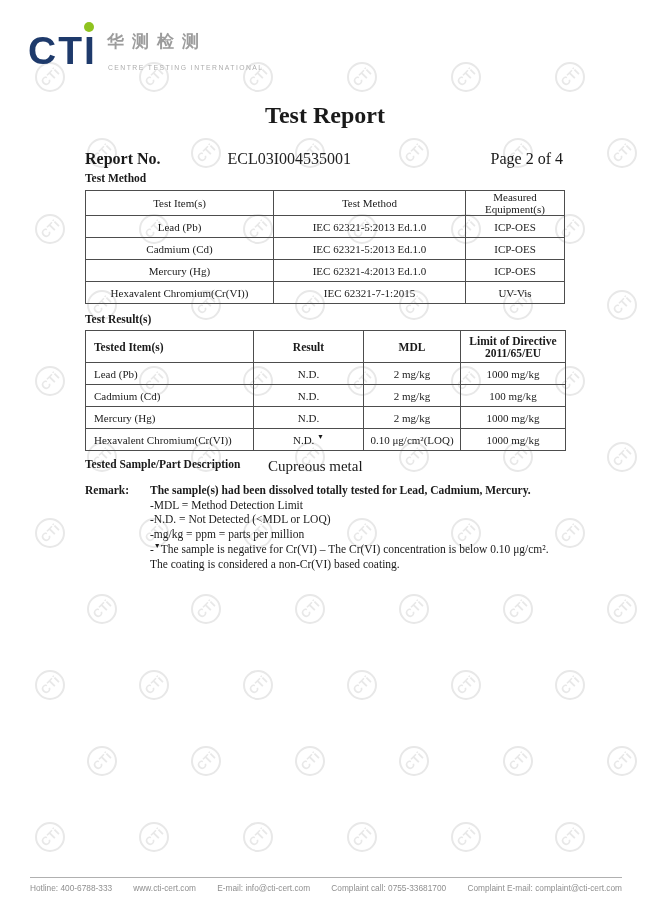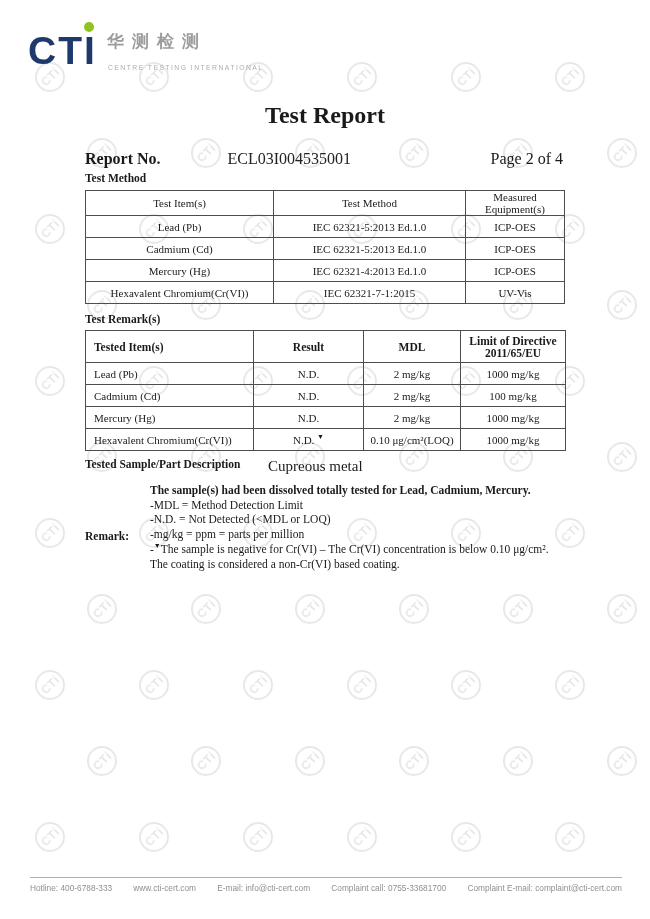--- a/index.html
+++ b/index.html
@@ -53,21 +53,21 @@
   .tbl-method tr{height:22px;}
   .tbl-results{left:85px;top:330px;width:480px;}
   .tbl-results tr.hdr{height:32px;}
   .tbl-results tr{height:22px;}
   .tbl-results th{font-weight:bold;font-size:11.5px;}
   .tbl-results .col-item{text-align:left;padding-left:8px;}
   .sup{font-size:7px;vertical-align:super;line-height:0;}
   
   .sample-label{left:85px;top:458px;font-weight:bold;font-size:11.5px;}
   .sample-value{left:268px;top:458px;font-size:15px;}
-  .remark-label{left:85px;top:484px;font-weight:bold;font-size:11.5px;margin-top:46px;}
+  .remark-label{left:85px;top:484px;font-weight:bold;font-size:11.5px;}
   .remark-body{left:150px;top:483px;width:445px;font-size:11.5px;line-height:14.7px;}
   .remark-lead{font-weight:bold;}
   
   .footer-rule{left:30px;right:28px;top:877px;border-top:1px solid #b0b0b0;height:0;}
   .footer{
     left:30px;right:28px;top:883px;display:flex;justify-content:space-between;
     font-family:"Liberation Sans",sans-serif;font-size:8.3px;color:#8f8f8f;white-space:nowrap;
   }
 </style>
 </head>
@@ -320,21 +320,21 @@
         <td>ICP-OES</td>
       </tr>
       <tr>
         <td>Hexavalent Chromium(Cr(VI))</td>
         <td>IEC 62321-7-1:2015</td>
         <td>UV-Vis</td>
       </tr>
     </tbody>
       </table>
 
-    <div class="abs section-heading" style="top:313px;">Test Remark(s)</div>
+    <div class="abs section-heading" style="top:313px;">Test Result(s)</div>
     <table class="abs tbl-results">
       <colgroup>
           <col style="width:168px">
           <col style="width:110px">
           <col style="width:97px">
           <col style="width:105px">
         </colgroup>
       <tbody>
           <tr class="hdr">
         <th class="col-item">Tested Item(s)</th>

